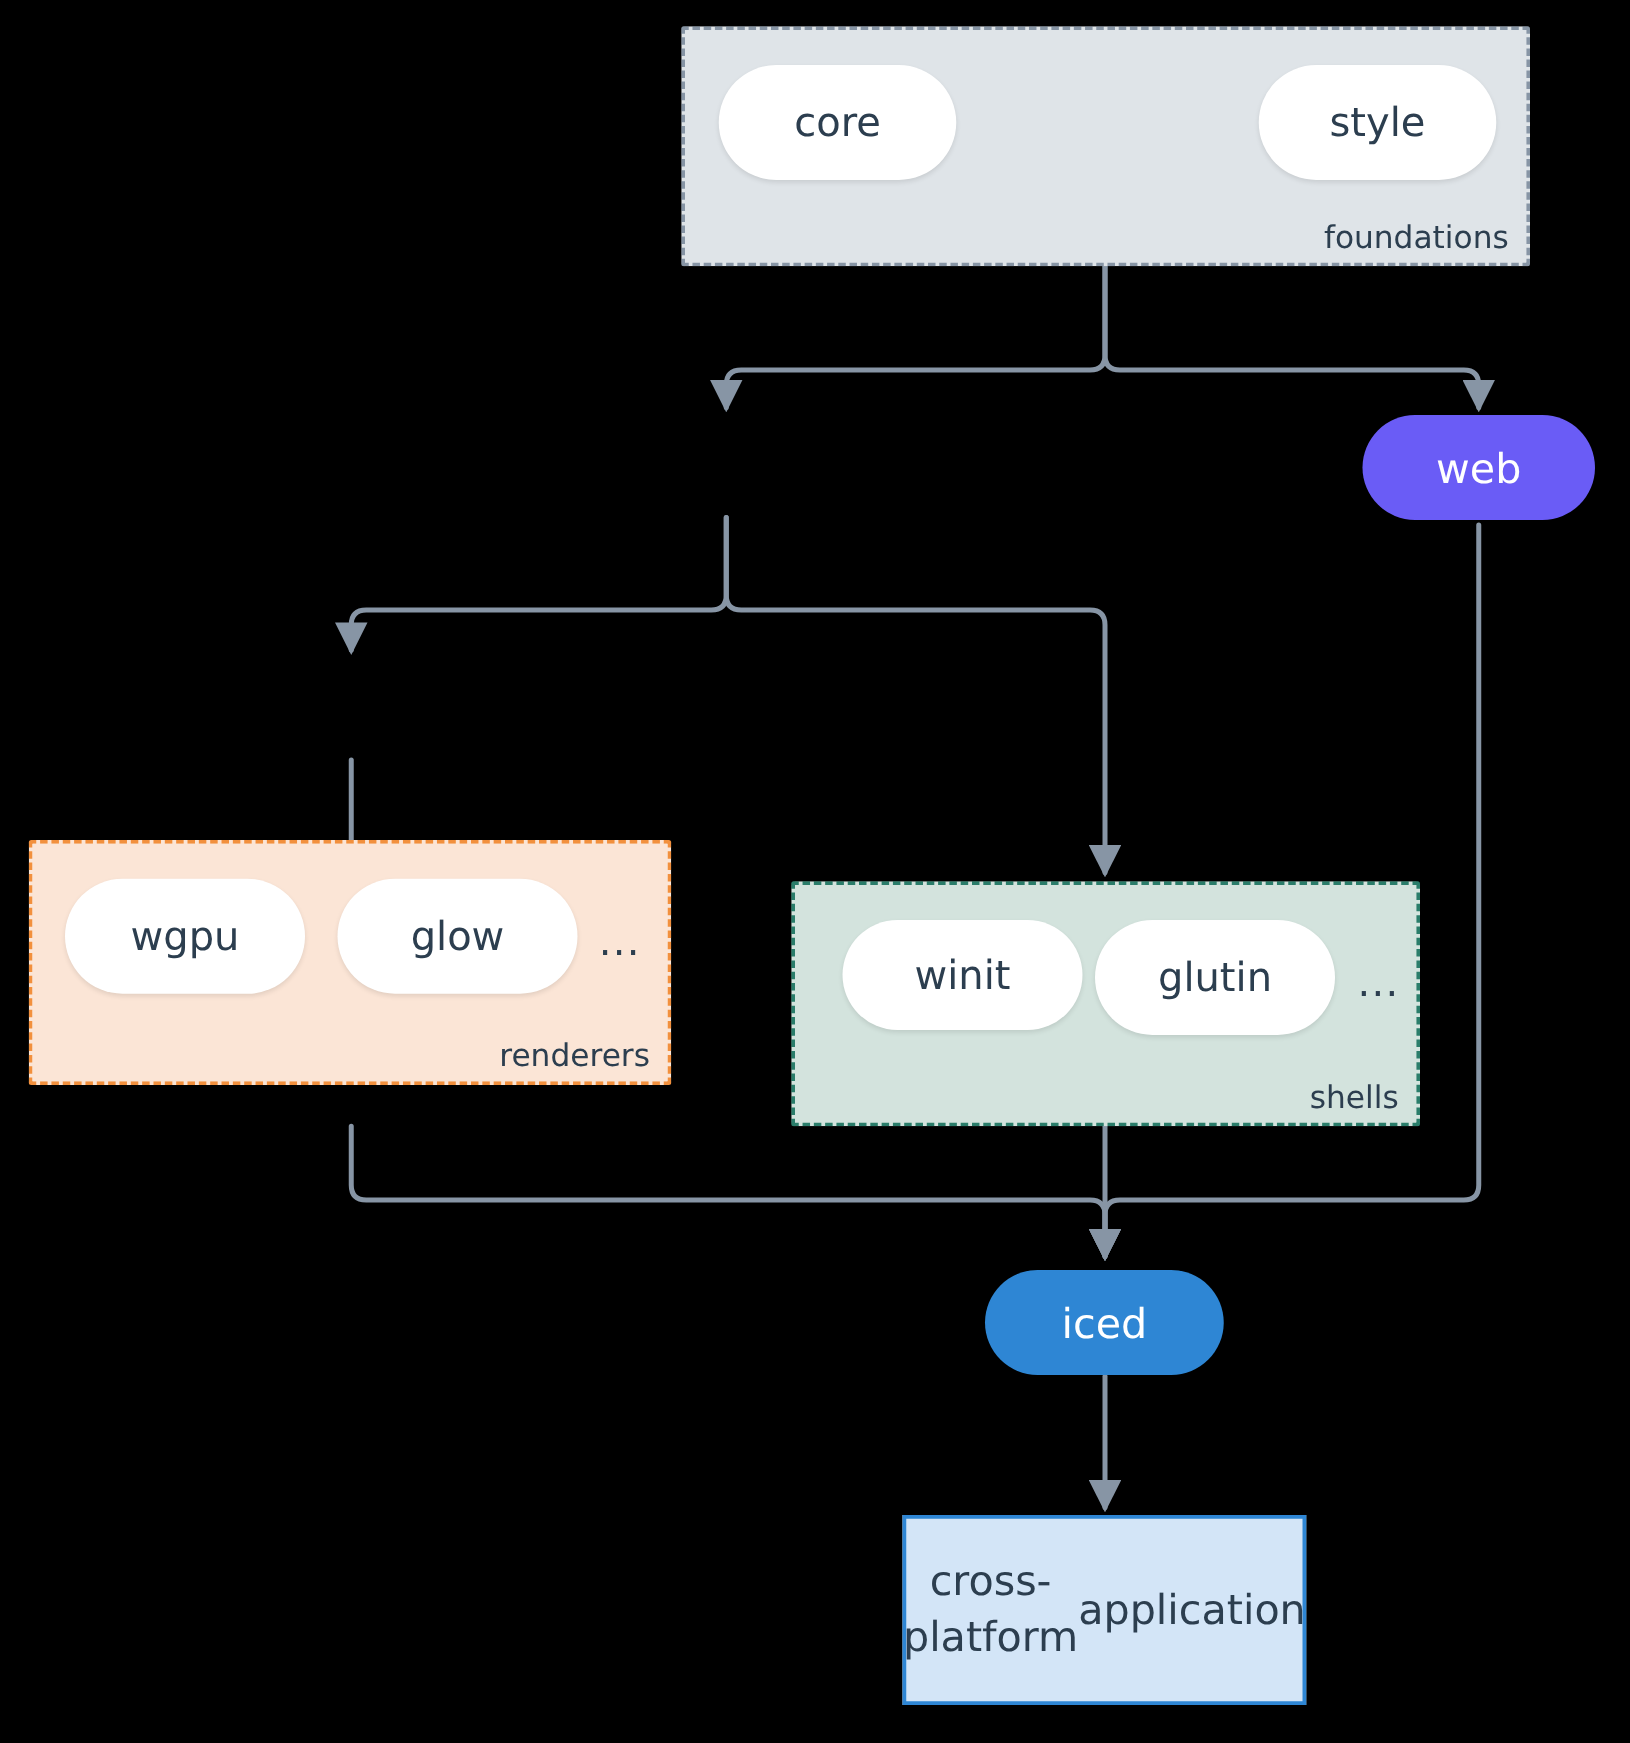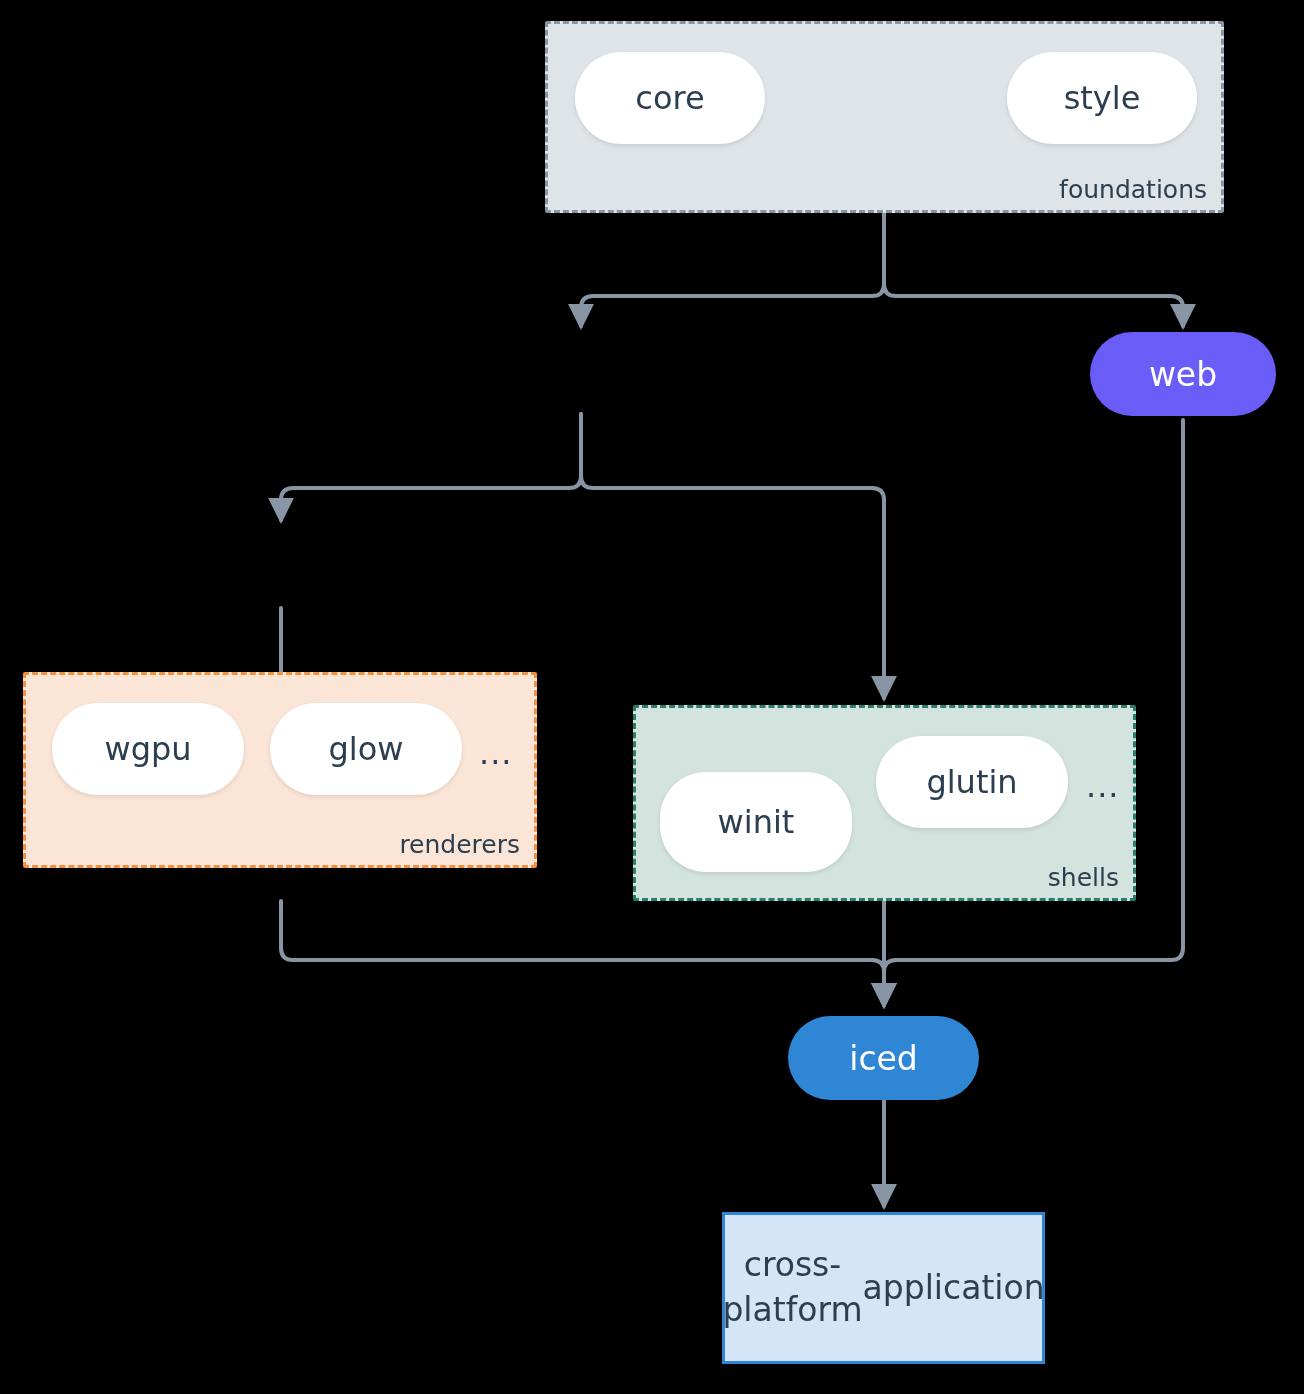--- a/index.html
+++ b/index.html
@@ -175,21 +175,21 @@
       <span>wgpu</span>
     </div>
     <div class="pill" style="left:244px; top:28px; width:192px; height:92px;">
       <span>glow</span>
     </div>
     <div class="ellipsis" style="left:453px; top:62px;">...</div>
     <div class="cluster-label">renderers</div>
   </div>
 
   <div class="cluster cluster-shells">
-    <div class="pill" style="left:24px; top:28px; width:192px; height:100px;margin-top:36px;">
+    <div class="pill" style="left:38px; top:28px; width:192px; height:88px;">
       <span>winit</span>
     </div>
     <div class="pill" style="left:240px; top:28px; width:192px; height:92px;">
       <span>glutin</span>
     </div>
     <div class="ellipsis" style="left:450px; top:62px;">...</div>
     <div class="cluster-label">shells</div>
   </div>
 
 

